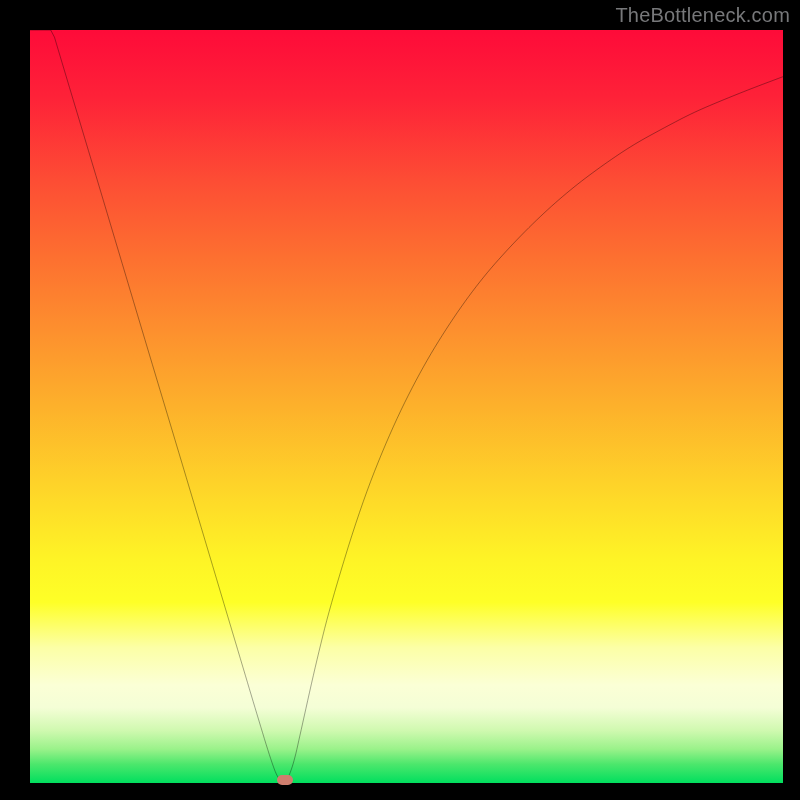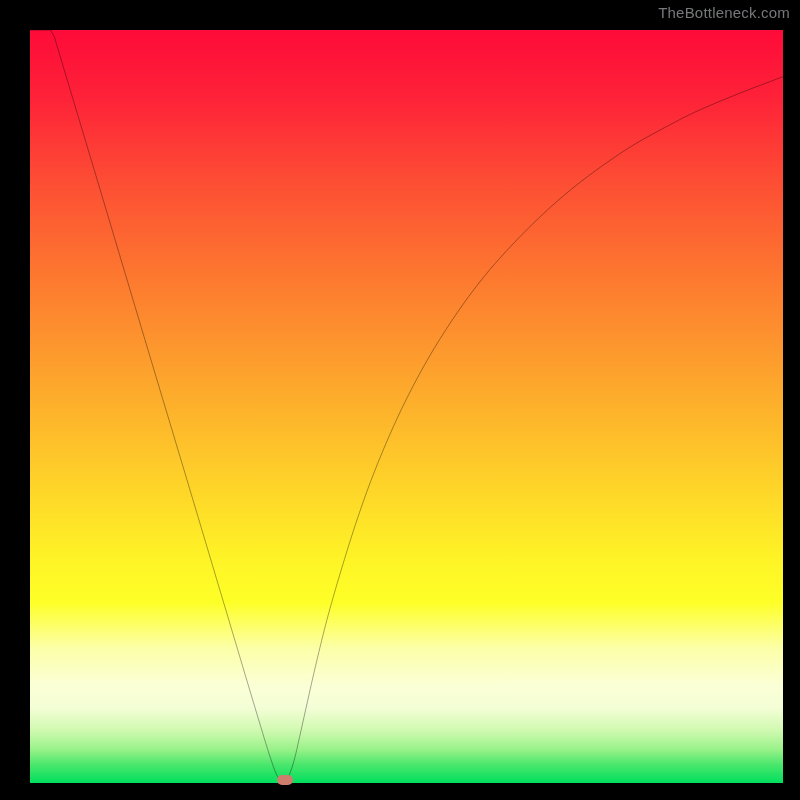--- a/index.html
+++ b/index.html
@@ -14,21 +14,21 @@
     width: 800px;
     height: 800px;
     background: #000000;
     position: relative;
   }
   .watermark {
     position: absolute;
     top: 4px;
     right: 10px;
     font-family: Arial, Helvetica, sans-serif;
-    font-size: 15px;
+    font-size: 20px;
     font-weight: 500;
     color: #77787a;
     letter-spacing: 0.2px;
     z-index: 10;
   }
   .plot {
     position: absolute;
     left: 30px;
     top: 30px;
     width: 753px;

